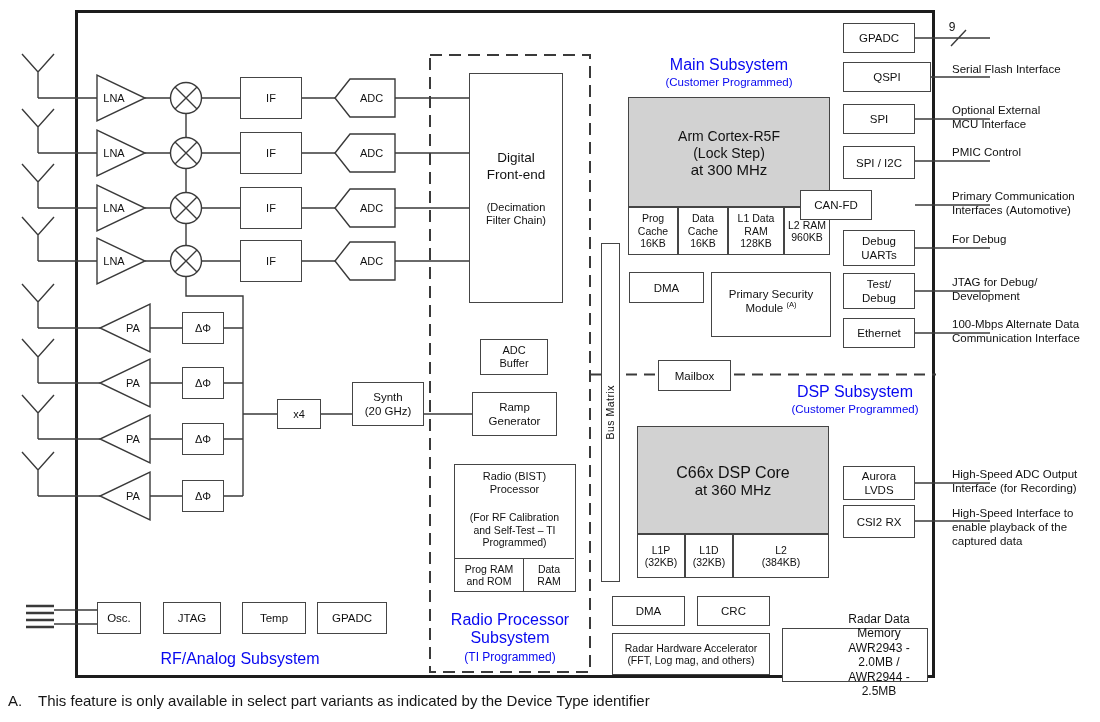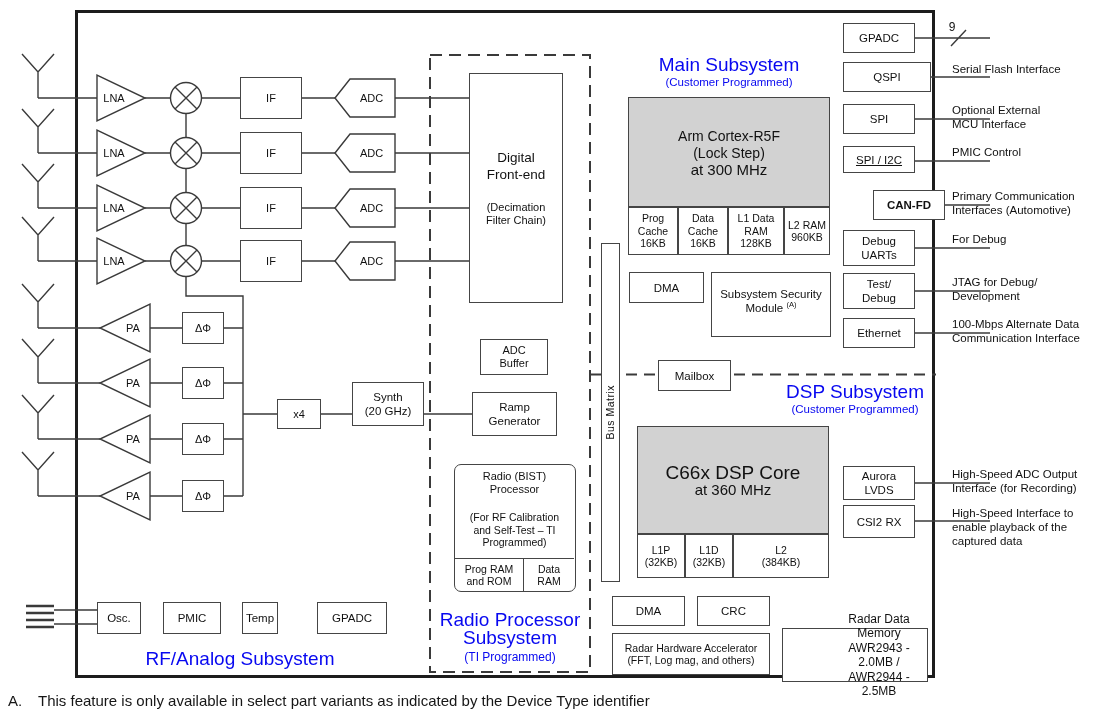--- a/index.html
+++ b/index.html
@@ -12,21 +12,21 @@
        display:flex;align-items:center;justify-content:center;text-align:center;z-index:3;}
   .gray{background:#d2d2d2;}
   .pre{white-space:pre-line;}
   .fs10{font-size:10.5px;line-height:12.5px;}
   .fs11{font-size:11px;line-height:13px;}
   .fs115{font-size:11.5px;line-height:14px;}
   .fs12{font-size:12px;line-height:14.5px;}
   .fs125{font-size:15px;line-height:15px;}
   .fs135{font-size:13.5px;line-height:17px;}
   .fs14{font-size:14px;line-height:17px;}
-  .fs15{font-size:19px;line-height:18px;}
+  .fs15{font-size:16px;line-height:18px;}
   .blue{color:#0808f0;}
   .lbl{position:absolute;z-index:3;display:flex;align-items:flex-start;justify-content:flex-start;text-align:left;}
   .shape-lbl{position:absolute;z-index:3;display:flex;align-items:center;justify-content:center;text-align:center;background:transparent;}
   .col{flex-direction:column;}
   .busmatrix{writing-mode:vertical-rl;transform:rotate(180deg);letter-spacing:.5px;}
   sup{font-size:7.5px;vertical-align:super;line-height:0;}
   .footnote{position:absolute;z-index:3;font-size:15px;color:#161616;}
 </style>
 </head>
 <body>
@@ -141,37 +141,37 @@
   <div class="box fs11" style="left:182px;top:312px;width:42px;height:32px;">ΔΦ</div>
   <div class="box fs11" style="left:182px;top:367px;width:42px;height:32px;">ΔΦ</div>
   <div class="box fs11" style="left:182px;top:423px;width:42px;height:32px;">ΔΦ</div>
   <div class="box fs11" style="left:182px;top:480px;width:42px;height:32px;">ΔΦ</div>
 
   <div class="box fs11" style="left:277px;top:399px;width:44px;height:30px;">x4</div>
   <div class="box fs115 pre" style="left:352px;top:382px;width:72px;height:44px;">Synth
 (20 GHz)</div>
 
   <div class="box fs115" style="left:97px;top:602px;width:44px;height:32px;">Osc.</div>
-  <div class="box fs115" style="left:163px;top:602px;width:58px;height:32px;">PMIC</div>
-  <div class="box fs115" style="left:242px;top:602px;width:36px;height:32px;">Temp</div>
+  <div class="box fs115" style="left:163px;top:602px;width:58px;height:32px;">JTAG</div>
+  <div class="box fs115" style="left:242px;top:602px;width:64px;height:32px;">Temp</div>
   <div class="box fs115" style="left:317px;top:602px;width:70px;height:32px;">GPADC</div>
   <div class="shape-lbl fs15 blue" style="left:120px;top:650px;width:240px;height:18px;">RF/Analog Subsystem</div>
 
   <div class="box col" style="left:469px;top:73px;width:94px;height:230px;">
     <div class="pre fs135">Digital
 Front-end</div>
     <div class="pre fs11" style="margin-top:18px;">(Decimation
 Filter Chain)</div>
   </div>
   <div class="box fs11 pre" style="left:480px;top:339px;width:68px;height:36px;">ADC
 Buffer</div>
   <div class="box fs115 pre" style="left:472px;top:392px;width:85px;height:44px;">Ramp
 Generator</div>
 
-  <div class="box" style="left:454px;top:464px;width:122px;height:128px;border-radius:7px;">
+  <div class="box" style="left:454px;top:464px;width:122px;height:128px;">
     <div class="abs pre fs11" style="left:0;top:5px;width:119px;text-align:center;">Radio (BIST)
 Processor</div>
     <div class="abs pre fs10" style="left:0;top:46px;width:119px;text-align:center;">(For RF Calibration
 and Self-Test – TI
 Programmed)</div>
     <div class="abs" style="left:0;bottom:0;width:119px;height:32px;display:flex;border-top:1.5px solid #454545;">
       <div class="pre fs10" style="width:68px;border-right:1.5px solid #454545;display:flex;align-items:center;justify-content:center;text-align:center;">Prog RAM
 and ROM</div>
       <div class="pre fs10" style="flex:1;display:flex;align-items:center;justify-content:center;text-align:center;">Data
 RAM</div>
@@ -198,21 +198,21 @@
   <div class="box fs10 pre" style="left:678px;top:207px;width:50px;height:48px;">Data
 Cache
 16KB</div>
   <div class="box fs10 pre" style="left:728px;top:207px;width:56px;height:48px;">L1 Data
 RAM
 128KB</div>
   <div class="box fs10 pre" style="left:784px;top:207px;width:46px;height:48px;">L2 RAM
 960KB</div>
   <div class="box fs115" style="left:629px;top:272px;width:75px;height:31px;">DMA</div>
   <div class="box col fs115" style="left:711px;top:272px;width:120px;height:65px;align-items:center;">
-    <div style="margin-top:-8px;"><span>Subsystem Security</span></div>
+    <div style="margin-top:-8px;"><span>Primary Security</span></div>
     <div><span>Module </span><sup>(A)</sup></div>
   </div>
   <div class="box fs115" style="left:658px;top:360px;width:73px;height:31px;">Mailbox</div>
 
   <div class="shape-lbl fs15 blue" style="left:775px;top:383px;width:160px;height:17px;">DSP Subsystem</div>
   <div class="shape-lbl fs115 blue" style="left:775px;top:402px;width:160px;height:13px;">(Customer Programmed)</div>
   <div class="box gray col" style="left:637px;top:426px;width:192px;height:108px;">
     <div class="fs15">C66x DSP Core</div>
     <div class="fs125">at 360 MHz</div>
   </div>
@@ -227,22 +227,22 @@
   <div class="box fs10 pre" style="left:612px;top:633px;width:158px;height:42px;">Radar Hardware Accelerator
 (FFT, Log mag, and others)</div>
   <div class="box fs12 pre" style="left:782px;top:628px;width:146px;height:54px;padding-left:48px;">Radar Data Memory
 AWR2943 - 2.0MB /
 AWR2944 - 2.5MB</div>
 
   <div class="box fs115" style="left:843px;top:23px;width:72px;height:30px;">GPADC</div>
   <div class="shape-lbl fs12" style="left:945px;top:20px;width:14px;height:15px;">9</div>
   <div class="box fs115" style="left:843px;top:62px;width:88px;height:30px;">QSPI</div>
   <div class="box fs115" style="left:843px;top:104px;width:72px;height:30px;">SPI</div>
-  <div class="box fs115" style="left:843px;top:146px;width:72px;height:27px;text-decoration:underline;">SPI / I2C</div>
-  <div class="box fs115" style="left:873px;top:190px;width:72px;height:30px;font-weight:bold;">CAN-FD</div>
+  <div class="box fs115" style="left:843px;top:146px;width:72px;height:33px;">SPI / I2C</div>
+  <div class="box fs115" style="left:800px;top:190px;width:72px;height:30px;">CAN-FD</div>
   <div class="box fs115 pre" style="left:843px;top:230px;width:72px;height:36px;">Debug
 UARTs</div>
   <div class="box fs115 pre" style="left:843px;top:273px;width:72px;height:36px;">Test/
 Debug</div>
   <div class="box fs115" style="left:843px;top:318px;width:72px;height:30px;">Ethernet</div>
   <div class="box fs115 pre" style="left:843px;top:466px;width:72px;height:34px;">Aurora
 LVDS</div>
   <div class="box fs115" style="left:843px;top:505px;width:72px;height:33px;">CSI2 RX</div>
 
   <div class="lbl fs115" style="left:952px;top:62px;width:150px;">Serial Flash Interface</div>

